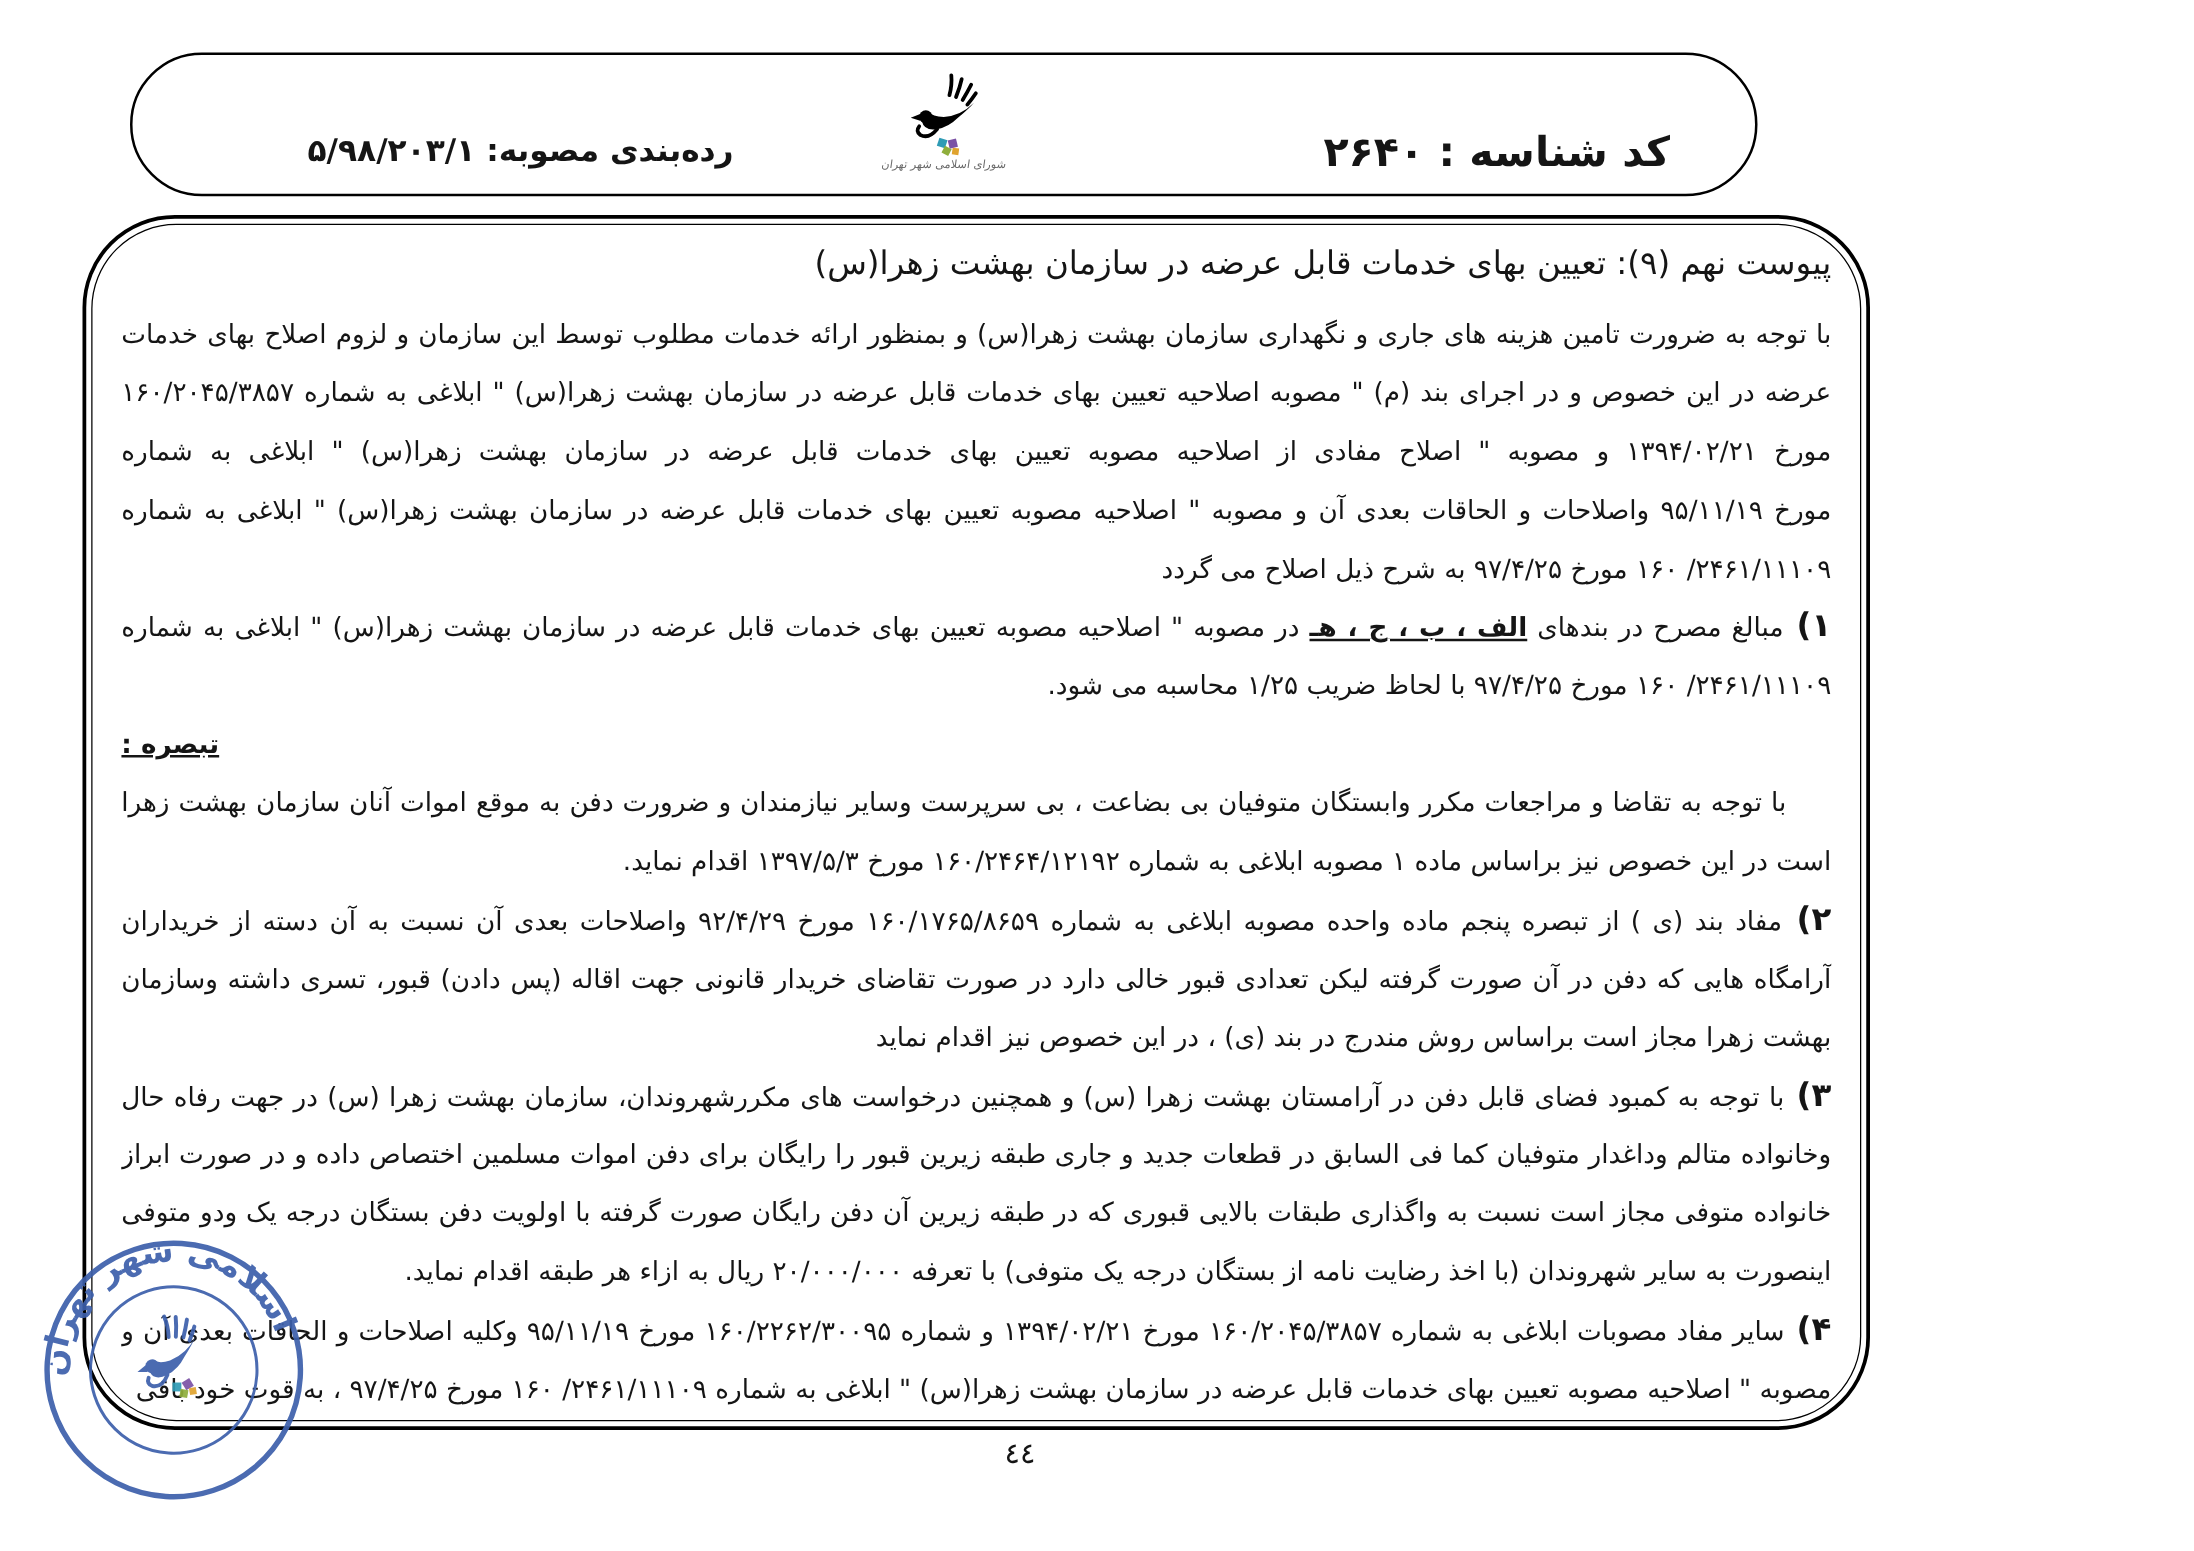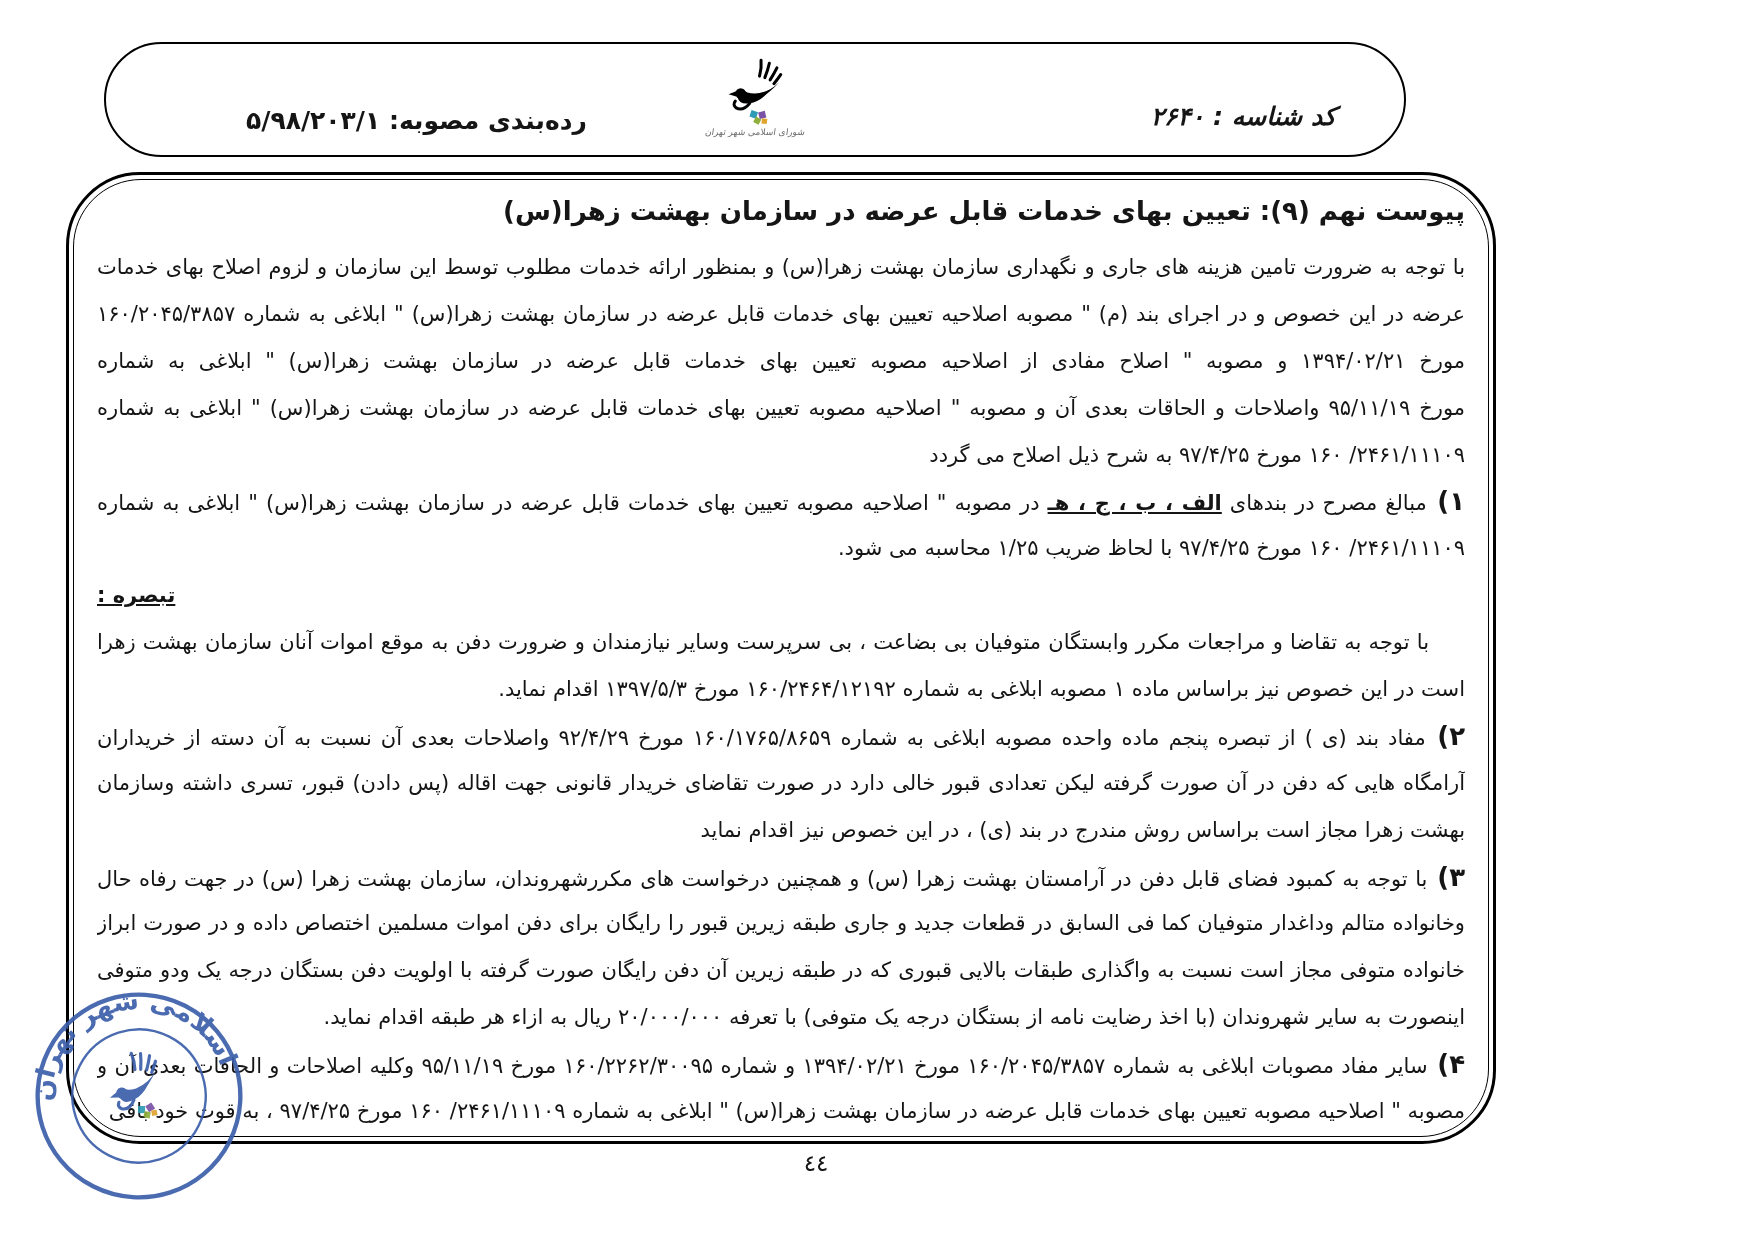--- a/index.html
+++ b/index.html
@@ -9,21 +9,21 @@
     font-family:"DejaVu Sans", sans-serif; color:#151515;
   }
 
   
   .header-box {
     position:absolute; left:104px; top:42px; width:1298px; height:111px;
     border:2.5px solid #000; border-radius:58px; background:#fff;
   }
   .hdr-code {
     position:absolute; right:68px; top:58px;
-    direction:rtl; font-weight:bold; font-size:25px; white-space:nowrap;font-style:italic;
+    direction:rtl; font-weight:bold; font-size:33px; white-space:nowrap;
   }
   .hdr-class {
     position:absolute; left:140px; top:62px;
     direction:rtl; font-weight:bold; font-size:25px; white-space:nowrap;
   }
   .hdr-logo {
     position:absolute; left:50%; top:14px; transform:translateX(-50%);
     text-align:center; width:160px;
   }
   .hdr-logo svg { display:block; margin:0 auto; }
@@ -37,21 +37,21 @@
     position:absolute; left:66px; top:172px; width:1424px; height:966px;
     border:3px solid #000; border-radius:74px; background:#fff;
   }
   .main-box::after {
     content:""; position:absolute; inset:4px;
     border:1.5px solid #000; border-radius:68px; pointer-events:none;
   }
   .doc-title {
     direction:rtl; text-align:right;
     margin:15px 28px 12px 28px;
-    font-weight:bold; font-size:26px; line-height:42px;
+    font-weight:normal; font-size:26px; line-height:42px;
     white-space:nowrap;
   }
   .doc-body {
     direction:rtl;
     margin:9px 28px 0 28px;
     font-size:21px;
   }
   .line {
     line-height:46.9px; max-height:46.9px; overflow:hidden;
   }

